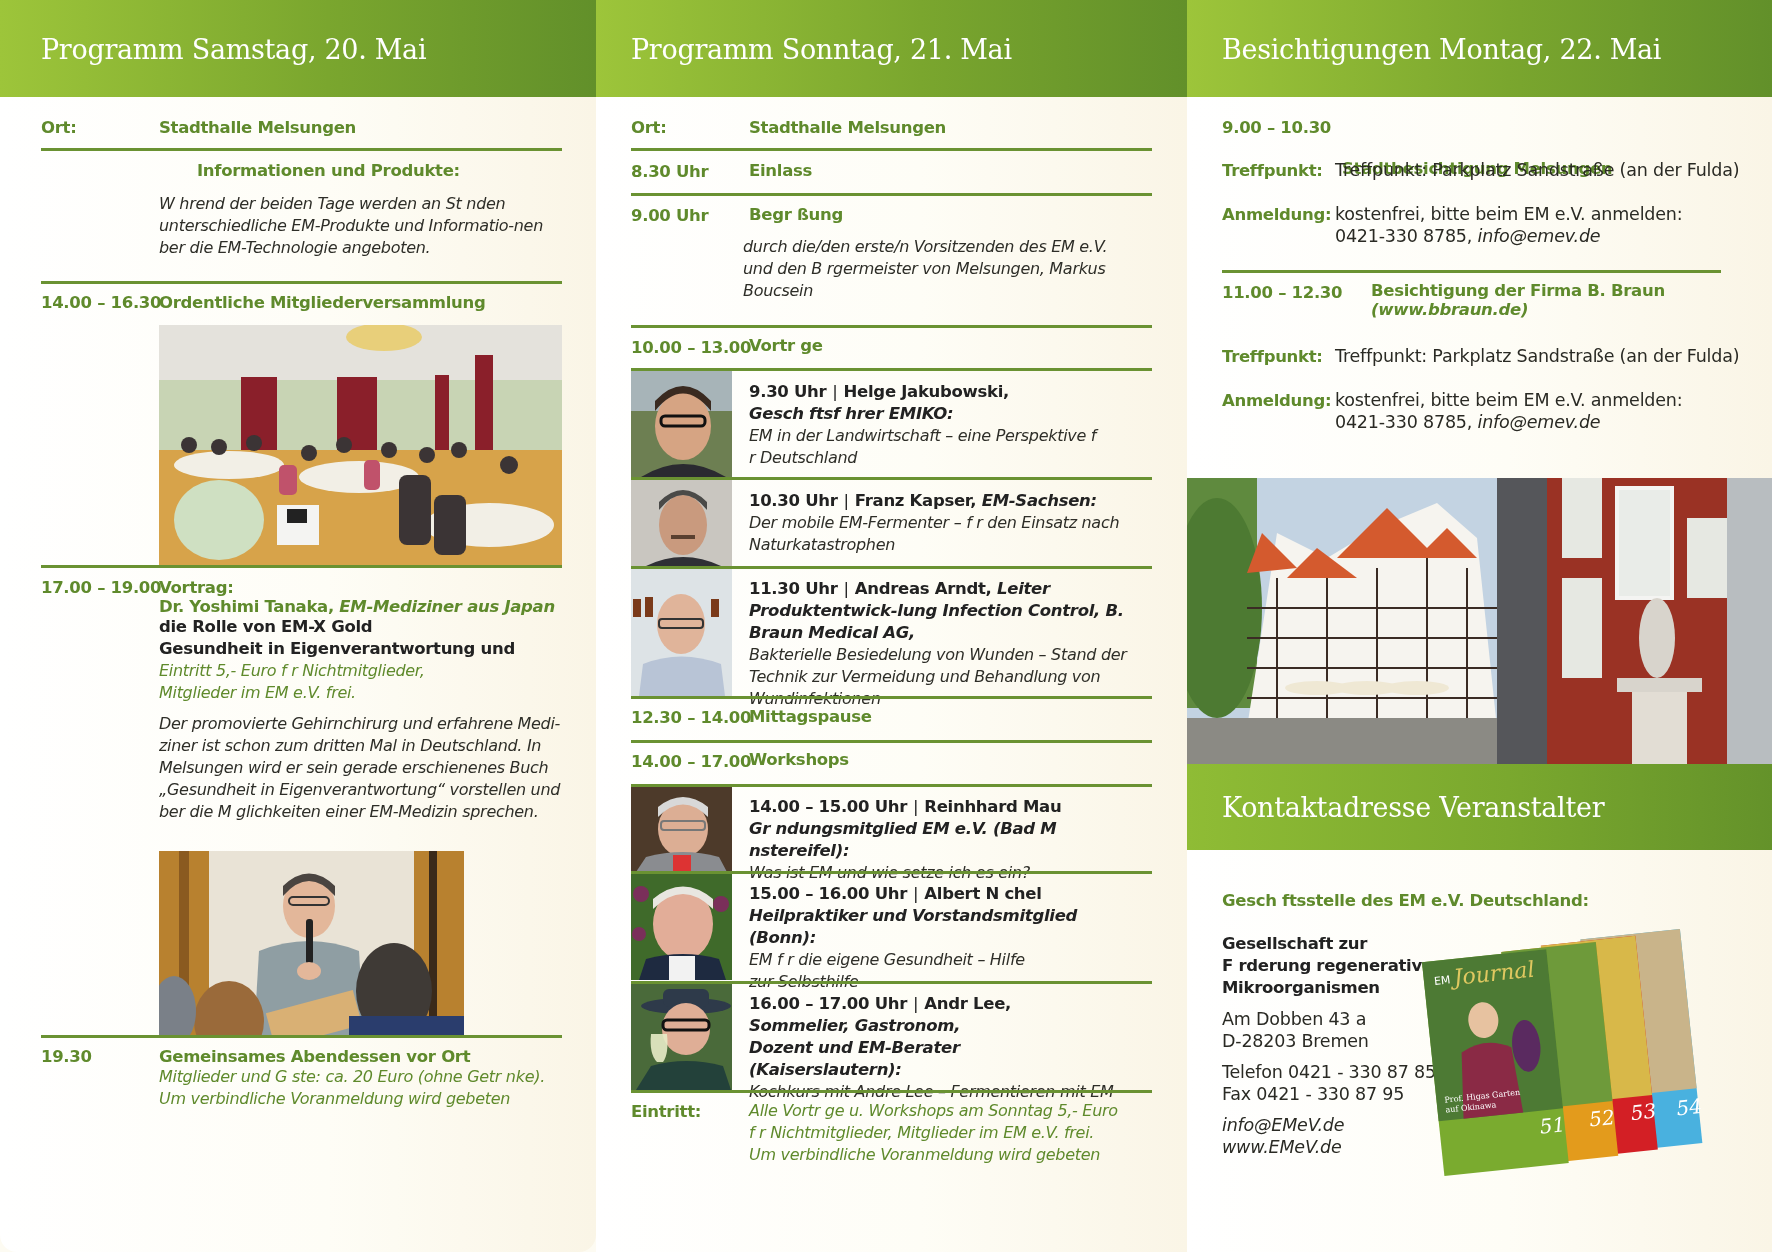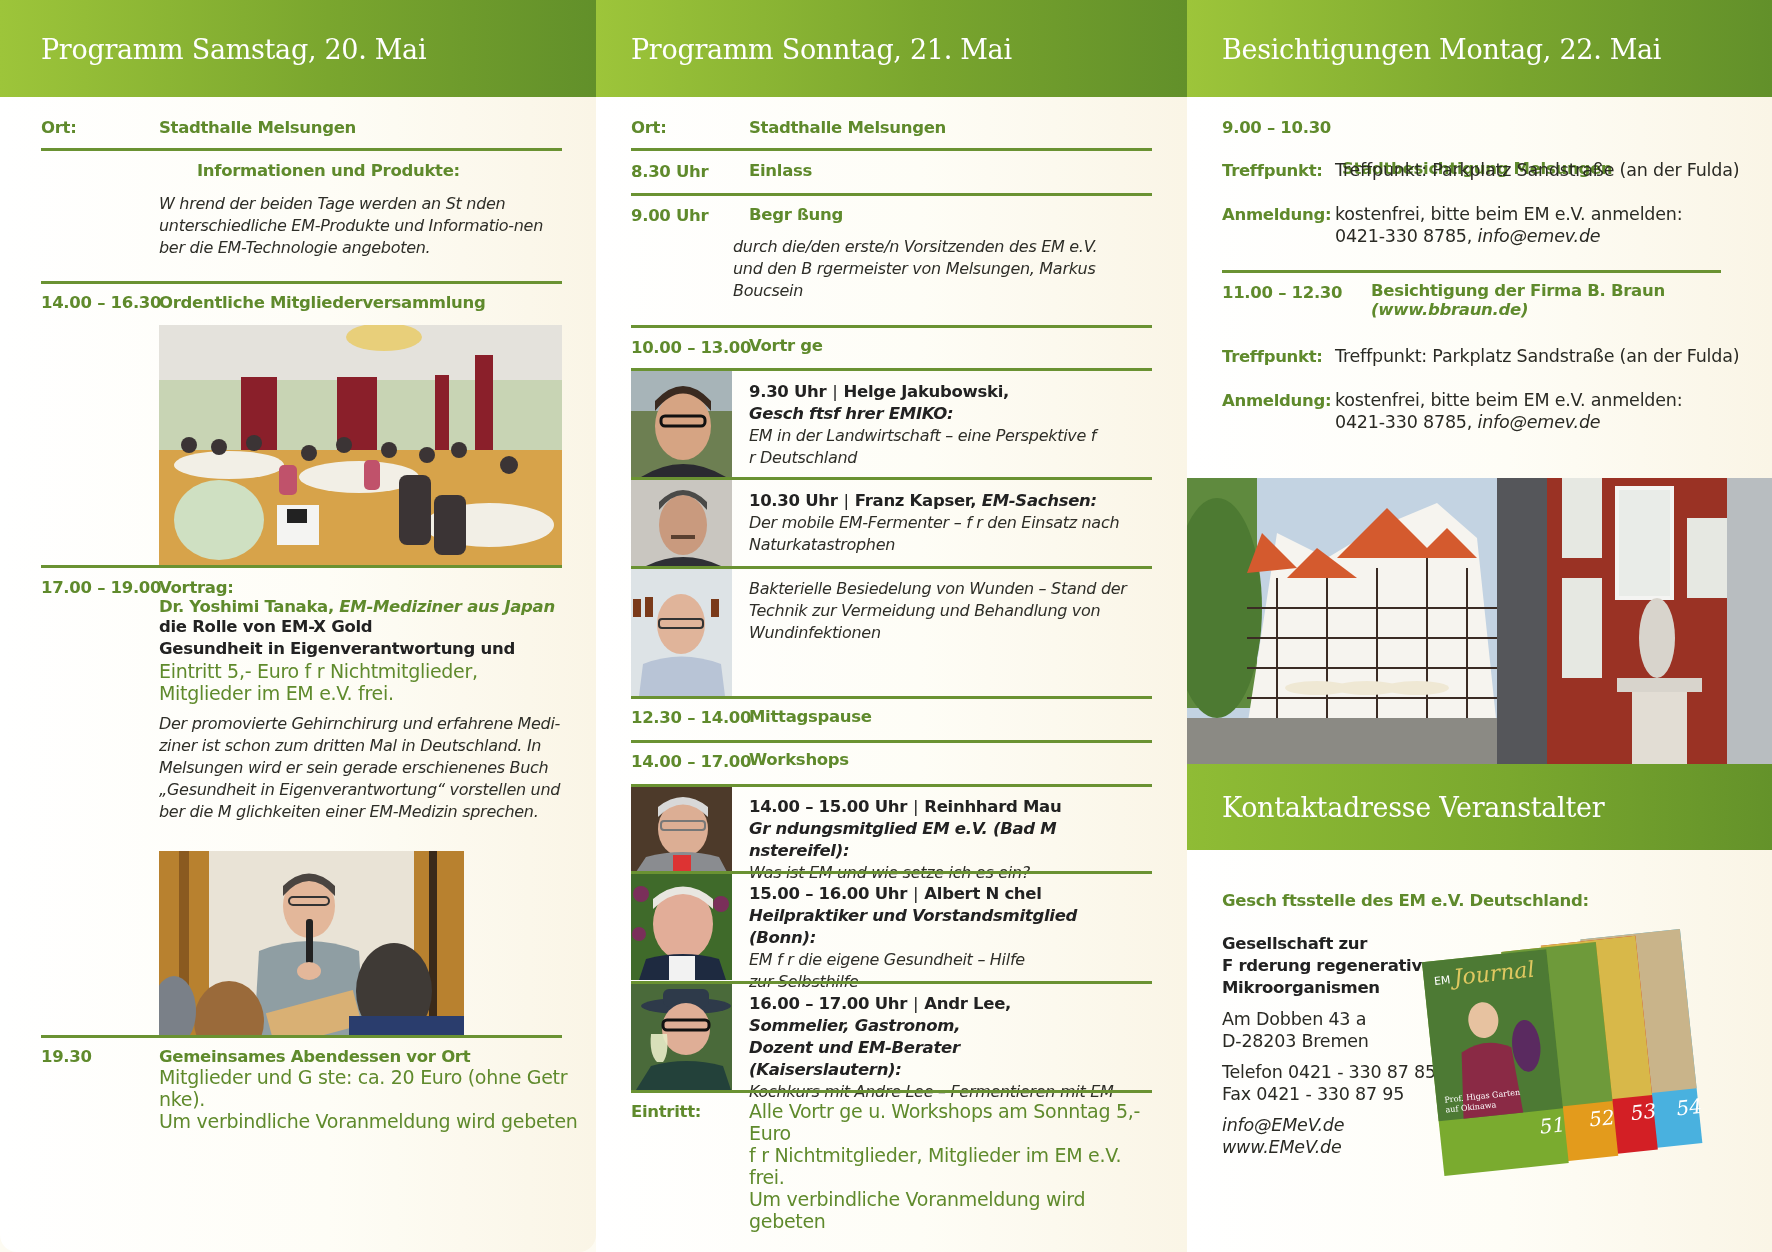--- a/index.html
+++ b/index.html
@@ -24,21 +24,21 @@
   .head h1 {
     position: absolute; left: 41px; top: 34px;
     font-family: "DejaVu Serif", "Liberation Serif", serif;
     font-weight: normal; font-size: 27px; color: #ffffff; letter-spacing: -0.3px;
     white-space: nowrap;
   }
   .abs { position: absolute; }
   .lbl { font-size: 16.5px; font-weight: bold; color: #5f8a2c; white-space: nowrap; letter-spacing: -0.3px; }
   .ttl { font-size: 16.5px; font-weight: bold; color: #5f8a2c; white-space: nowrap; letter-spacing: -0.3px; }
   .it { font-style: italic; font-size: 16px; line-height: 22px; color: #2e2e28; letter-spacing: -0.3px; }
-  .itg { font-size: 19px; line-height: 22px; color: #5f8a2c; letter-spacing: -0.3px; }
+  .itg { font-style: italic; font-size: 16px; line-height: 22px; color: #5f8a2c; letter-spacing: -0.3px; }
   .bk { font-size: 16.5px; line-height: 22px; font-weight: bold; color: #222; letter-spacing: -0.3px; }
   .rule { position: absolute; height: 3px; background: #6a9232; }
   .photo { position: absolute; overflow: hidden; }
   .rg { font-size: 17.5px; line-height: 22px; color: #2a2a24; letter-spacing: -0.2px; }
   .sep { font-weight: normal; padding: 0 6px; }
 </style>
 </head>
 <body>
 
 <section class="panel p1">
@@ -146,21 +146,21 @@
   <div class="abs lbl" style="left:35px; top:118px;">Ort:</div>
   <div class="abs ttl" style="left:153px; top:118px;">Stadthalle Melsungen</div>
   <div class="rule" style="left:35px; top:148px; width:521px;"></div>
 
   <div class="abs lbl" style="left:35px; top:162px;">8.30 Uhr</div>
   <div class="abs ttl" style="left:153px; top:161px;">Einlass</div>
   <div class="rule" style="left:35px; top:193px; width:521px;"></div>
 
   <div class="abs lbl" style="left:35px; top:206px;">9.00 Uhr</div>
   <div class="abs ttl" style="left:153px; top:205px;">Begr  ßung</div>
-  <div class="abs it" style="left:137px; top:236px; width:390px;">durch die/den erste/n Vorsitzenden des EM e.V. und den B  rgermeister von Melsungen, Markus Boucsein</div>
+  <div class="abs it" style="left:147px; top:236px; width:390px;">durch die/den erste/n Vorsitzenden des EM e.V. und den B  rgermeister von Melsungen, Markus Boucsein</div>
   <div class="rule" style="left:35px; top:325px; width:521px;"></div>
 
   <div class="abs lbl" style="left:35px; top:338px;">10.00 – 13.00</div>
   <div class="abs ttl" style="left:153px; top:336px;">Vortr  ge</div>
   <div class="rule" style="left:35px; top:368px; width:521px;"></div>
 
   <div class="photo" style="left:35px; top:371px; width:101px; height:106px;">
     <svg width="101" height="106" viewBox="0 0 101 106">
         <rect width="101" height="106" fill="#6d7f52"></rect>
         <rect width="101" height="40" fill="#a7b4b8"></rect>
@@ -199,20 +199,21 @@
           <rect x="2" y="30" width="8" height="18"></rect>
           <rect x="14" y="28" width="8" height="20"></rect>
           <rect x="80" y="30" width="8" height="18"></rect>
         </g>
         <ellipse cx="50" cy="55" rx="24" ry="30" fill="#e0b49a"></ellipse>
         <rect x="28" y="50" width="44" height="9" rx="3" fill="none" stroke="#333" stroke-width="2"></rect>
         <path d="M8 127 L12 95 Q50 80 90 95 L94 127Z" fill="#b8c4d6"></path>
       </svg>
   </div>
   <div class="abs" style="left:153px; top:578px; width:410px;">
+    <div class="bk"><span>11.30 Uhr</span><span class="sep">|</span><span>Andreas Arndt,</span> <em>Leiter Produktentwick-lung Infection Control, B. Braun Medical AG,</em></div>
     <div class="it" style="width:400px;">Bakterielle Besiedelung von Wunden – Stand der Technik zur Vermeidung und Behandlung von Wundinfektionen</div>
   </div>
   <div class="rule" style="left:35px; top:696px; width:521px;"></div>
 
   <div class="abs lbl" style="left:35px; top:708px;text-align:right;">12.30 – 14.00</div>
   <div class="abs ttl" style="left:153px; top:707px;">Mittagspause</div>
   <div class="rule" style="left:35px; top:740px; width:521px;"></div>
 
   <div class="abs lbl" style="left:35px; top:752px;">14.00 – 17.00</div>
   <div class="abs ttl" style="left:153px; top:750px;">Workshops</div>

